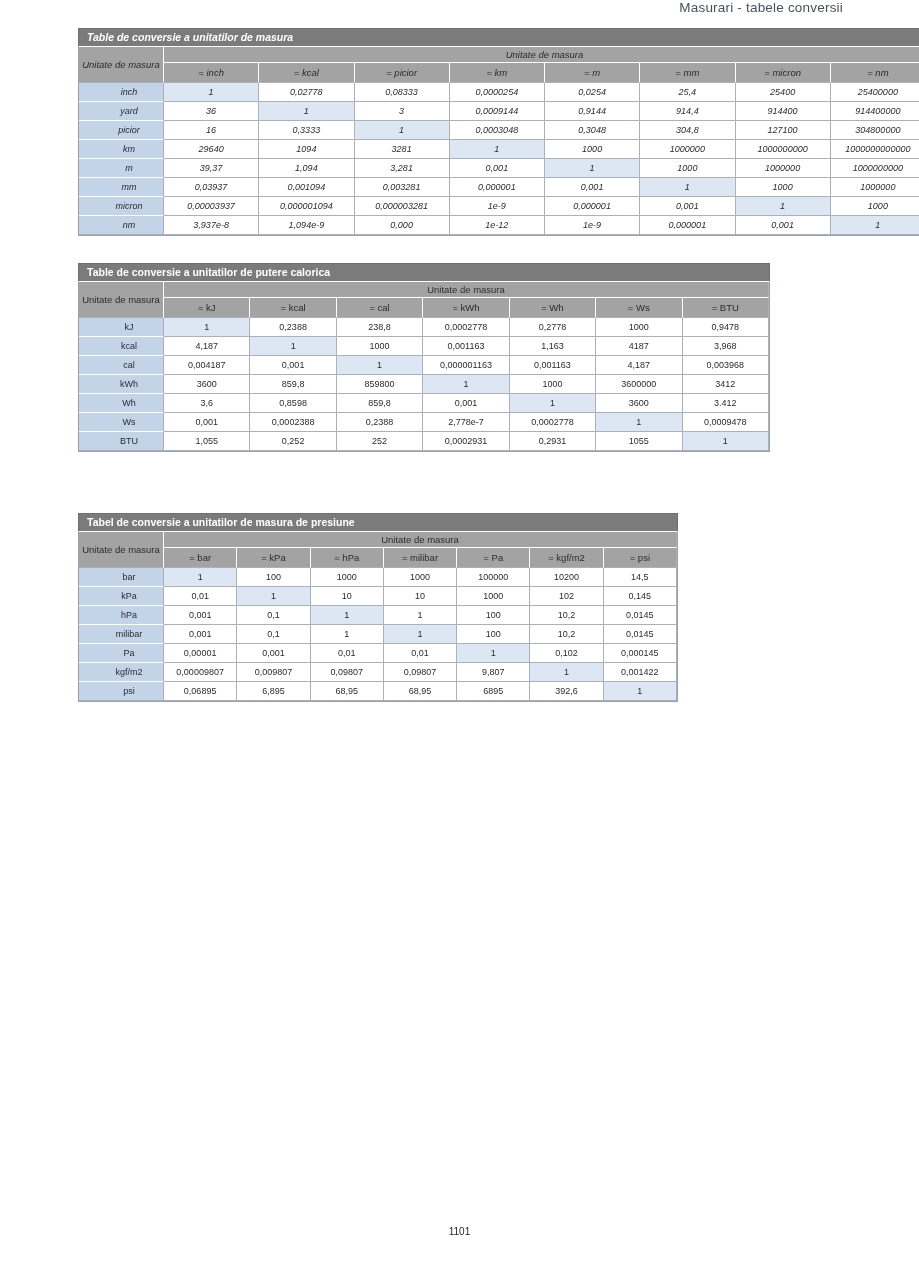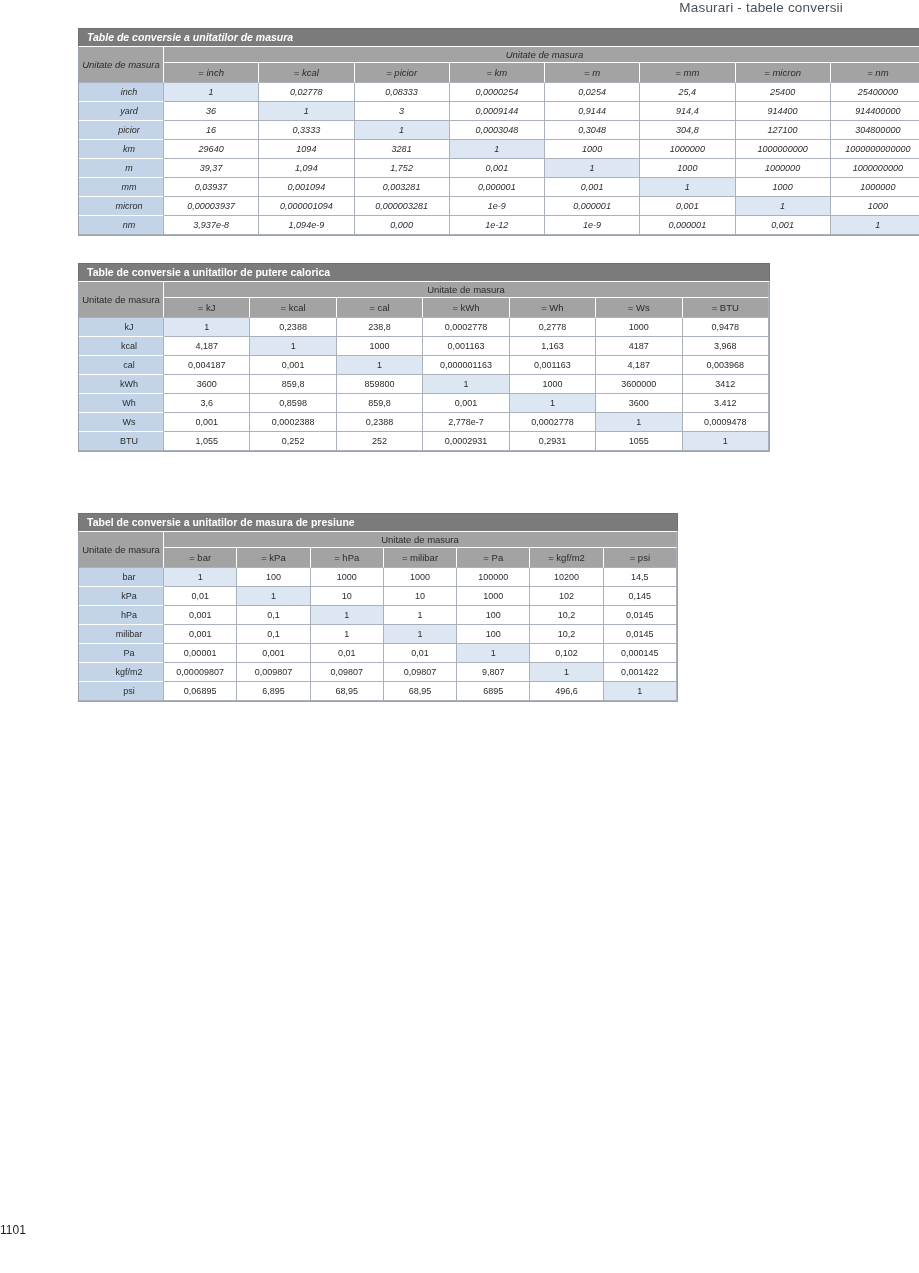--- a/index.html
+++ b/index.html
@@ -83,22 +83,22 @@
     padding-left: 18px;
   }
   .tbl tr:last-child td.unit { border-bottom-color: #aab1ba; }
   .tbl td.diag { background: #dde7f4; }
   .tbl td:last-child, .tbl th:last-child { border-right-color: #aab1ba; }
 
   .page-number {
     position: absolute;
     left: 0; right: 0;
     bottom: 36px;
-    text-align: left;
-    font-size: 12px;
+    text-align: center;
+    font-size: 10px;
     color: #1f1f1f;
   }
 </style>
 </head>
 <body>
 
 <div class="content">
   <div class="doc-header">Masurari - tabele conversii</div>
 
   <div class="tblwrap t0">
@@ -174,21 +174,21 @@
               <td class="diag">1</td>
               <td>1000</td>
               <td>1000000</td>
               <td>1000000000</td>
               <td>1000000000000</td>
             </tr>
             <tr>
               <td class="unit">m</td>
               <td>39,37</td>
               <td>1,094</td>
-              <td>1,752</td>
+              <td>3,281</td>
               <td>0,001</td>
               <td class="diag">1</td>
               <td>1000</td>
               <td>1000000</td>
               <td>1000000000</td>
             </tr>
             <tr>
               <td class="unit">mm</td>
               <td>0,03937</td>
               <td>0,001094</td>
@@ -421,21 +421,21 @@
               <td class="diag">1</td>
               <td>0,001422</td>
             </tr>
             <tr>
               <td class="unit">psi</td>
               <td>0,06895</td>
               <td>6,895</td>
               <td>68,95</td>
               <td>68,95</td>
               <td>6895</td>
-              <td>496,6</td>
+              <td>392,6</td>
               <td class="diag">1</td>
             </tr>
           </tbody>
         </table>
     </div>
   </div>
 </div>
 
 <div class="page-number">1101</div>
 

